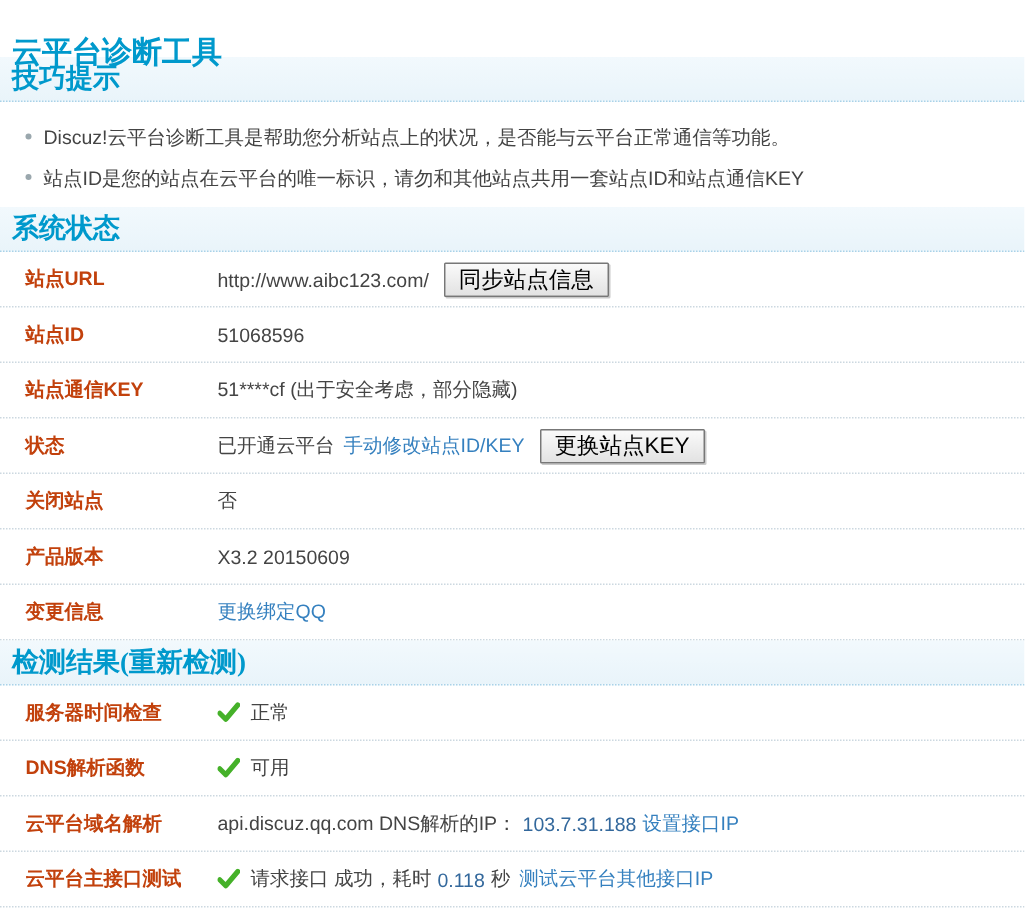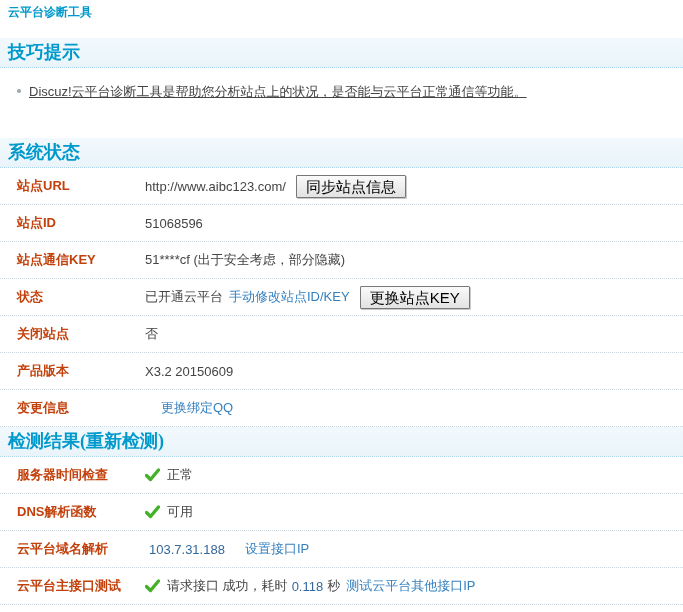--- a/index.html
+++ b/index.html
@@ -2,48 +2,48 @@
 <html><head>
 <meta charset="utf-8">
 <style>
   html,body{margin:0;padding:0;}
   body{
     width:683px;height:612px;overflow:hidden;background:#fff;
     font-family:"Liberation Sans","DejaVu Sans",sans-serif;
     font-size:13px;color:#444;
   }
   .page-title{
-    padding:4px 8px 0 8px;height:38px;box-sizing:border-box;
-    font-size:12px;font-weight:bold;color:#0099CC;
+    padding:21px 8px 0 8px;height:38px;box-sizing:border-box;
+    font-size:20px;font-weight:bold;color:#0099CC;
   }
   .section-bar{
     height:30px;line-height:29px;box-sizing:border-box;
     background:linear-gradient(#f2f9fd,#e9f4fa);
     border-bottom:1px dotted #a9d2e8;
     padding-left:8px;
     font-size:18px;font-weight:bold;color:#0099CC;font-family:Liberation Serif, serif;
   }
   .section-bar .bar-link{color:#0099CC;text-decoration:none;cursor:pointer;}
   .tips{padding:10px 0 6px 0;height:70px;box-sizing:border-box;}
-  .tip-item{display:flex;align-items:flex-start;padding:5px 0 5px 17px;line-height:17px;color:#444;text-decoration:underline;}
+  .tip-item{display:flex;align-items:flex-start;padding:5px 0 5px 17px;line-height:17px;color:#444;}
   .bullet{
     width:4px;height:4px;border-radius:50%;background:#9aa7ad;
     margin:6px 8px 0 0;flex:0 0 auto;
   }
   .row{
     display:flex;align-items:center;height:37px;box-sizing:border-box;
     border-bottom:1px dotted #ccd8e0;
   }
   .row .label{
     flex:0 0 145px;box-sizing:border-box;padding-left:17px;
     font-weight:bold;color:#c2410c;
   }
   .row .value{display:flex;align-items:center;color:#444;justify-content:center;}
   .link{color:#3580BF;text-decoration:none;cursor:pointer;margin-left:6px;}
-  .link.no-ml{margin-left:16px;}
+  .link.no-ml{margin-left:0;}
   .num{color:#33689c;margin:16px 4px;}
   .btn{
     margin-left:10px;
     font-family:"Liberation Sans","DejaVu Sans",sans-serif;
     font-size:15px;color:#000;
     background:linear-gradient(#fafafa,#e2e2e2);
     border:1px solid #777;border-radius:1px;
     box-shadow:1px 1px 0 #c9c9c9;
     padding:3px 9px;cursor:pointer;line-height:15px;
   }
@@ -54,20 +54,24 @@
 
 <div class="page-title">云平台诊断工具</div>
 
 <div class="section-bar">
   <span>技巧提示</span>
 </div>
 <div class="tips">
   <div class="tip-item">
     <span class="bullet"></span>
     <span>Discuz!云平台诊断工具是帮助您分析站点上的状况，是否能与云平台正常通信等功能。</span>
+  </div>
+  <div class="tip-item">
+    <span class="bullet"></span>
+    <span>站点ID是您的站点在云平台的唯一标识，请勿和其他站点共用一套站点ID和站点通信KEY</span>
   </div>
 </div>
 
 <div class="section-bar">
   <span>系统状态</span>
 </div>
 
 <div class="row">
   <div class="label">站点URL</div>
   <div class="value">
@@ -140,20 +144,21 @@
     <svg class="check-icon" width="15" height="14" viewBox="0 0 15 14">
         <path d="M1.5 7.5 L5.5 11.5 L13.5 2" fill="none" stroke="#45B129" stroke-width="3.4" stroke-linecap="round" stroke-linejoin="round"></path>
       </svg>
     <span>可用</span>
   </div>
 </div>
 
 <div class="row">
   <div class="label">云平台域名解析</div>
   <div class="value">
+    <span>api.discuz.qq.com DNS解析的IP：</span>
     <span class="num">103.7.31.188</span>
     <a class="link no-ml">设置接口IP</a>
   </div>
 </div>
 
 <div class="row">
   <div class="label">云平台主接口测试</div>
   <div class="value">
     <svg class="check-icon" width="15" height="14" viewBox="0 0 15 14">
         <path d="M1.5 7.5 L5.5 11.5 L13.5 2" fill="none" stroke="#45B129" stroke-width="3.4" stroke-linecap="round" stroke-linejoin="round"></path>

